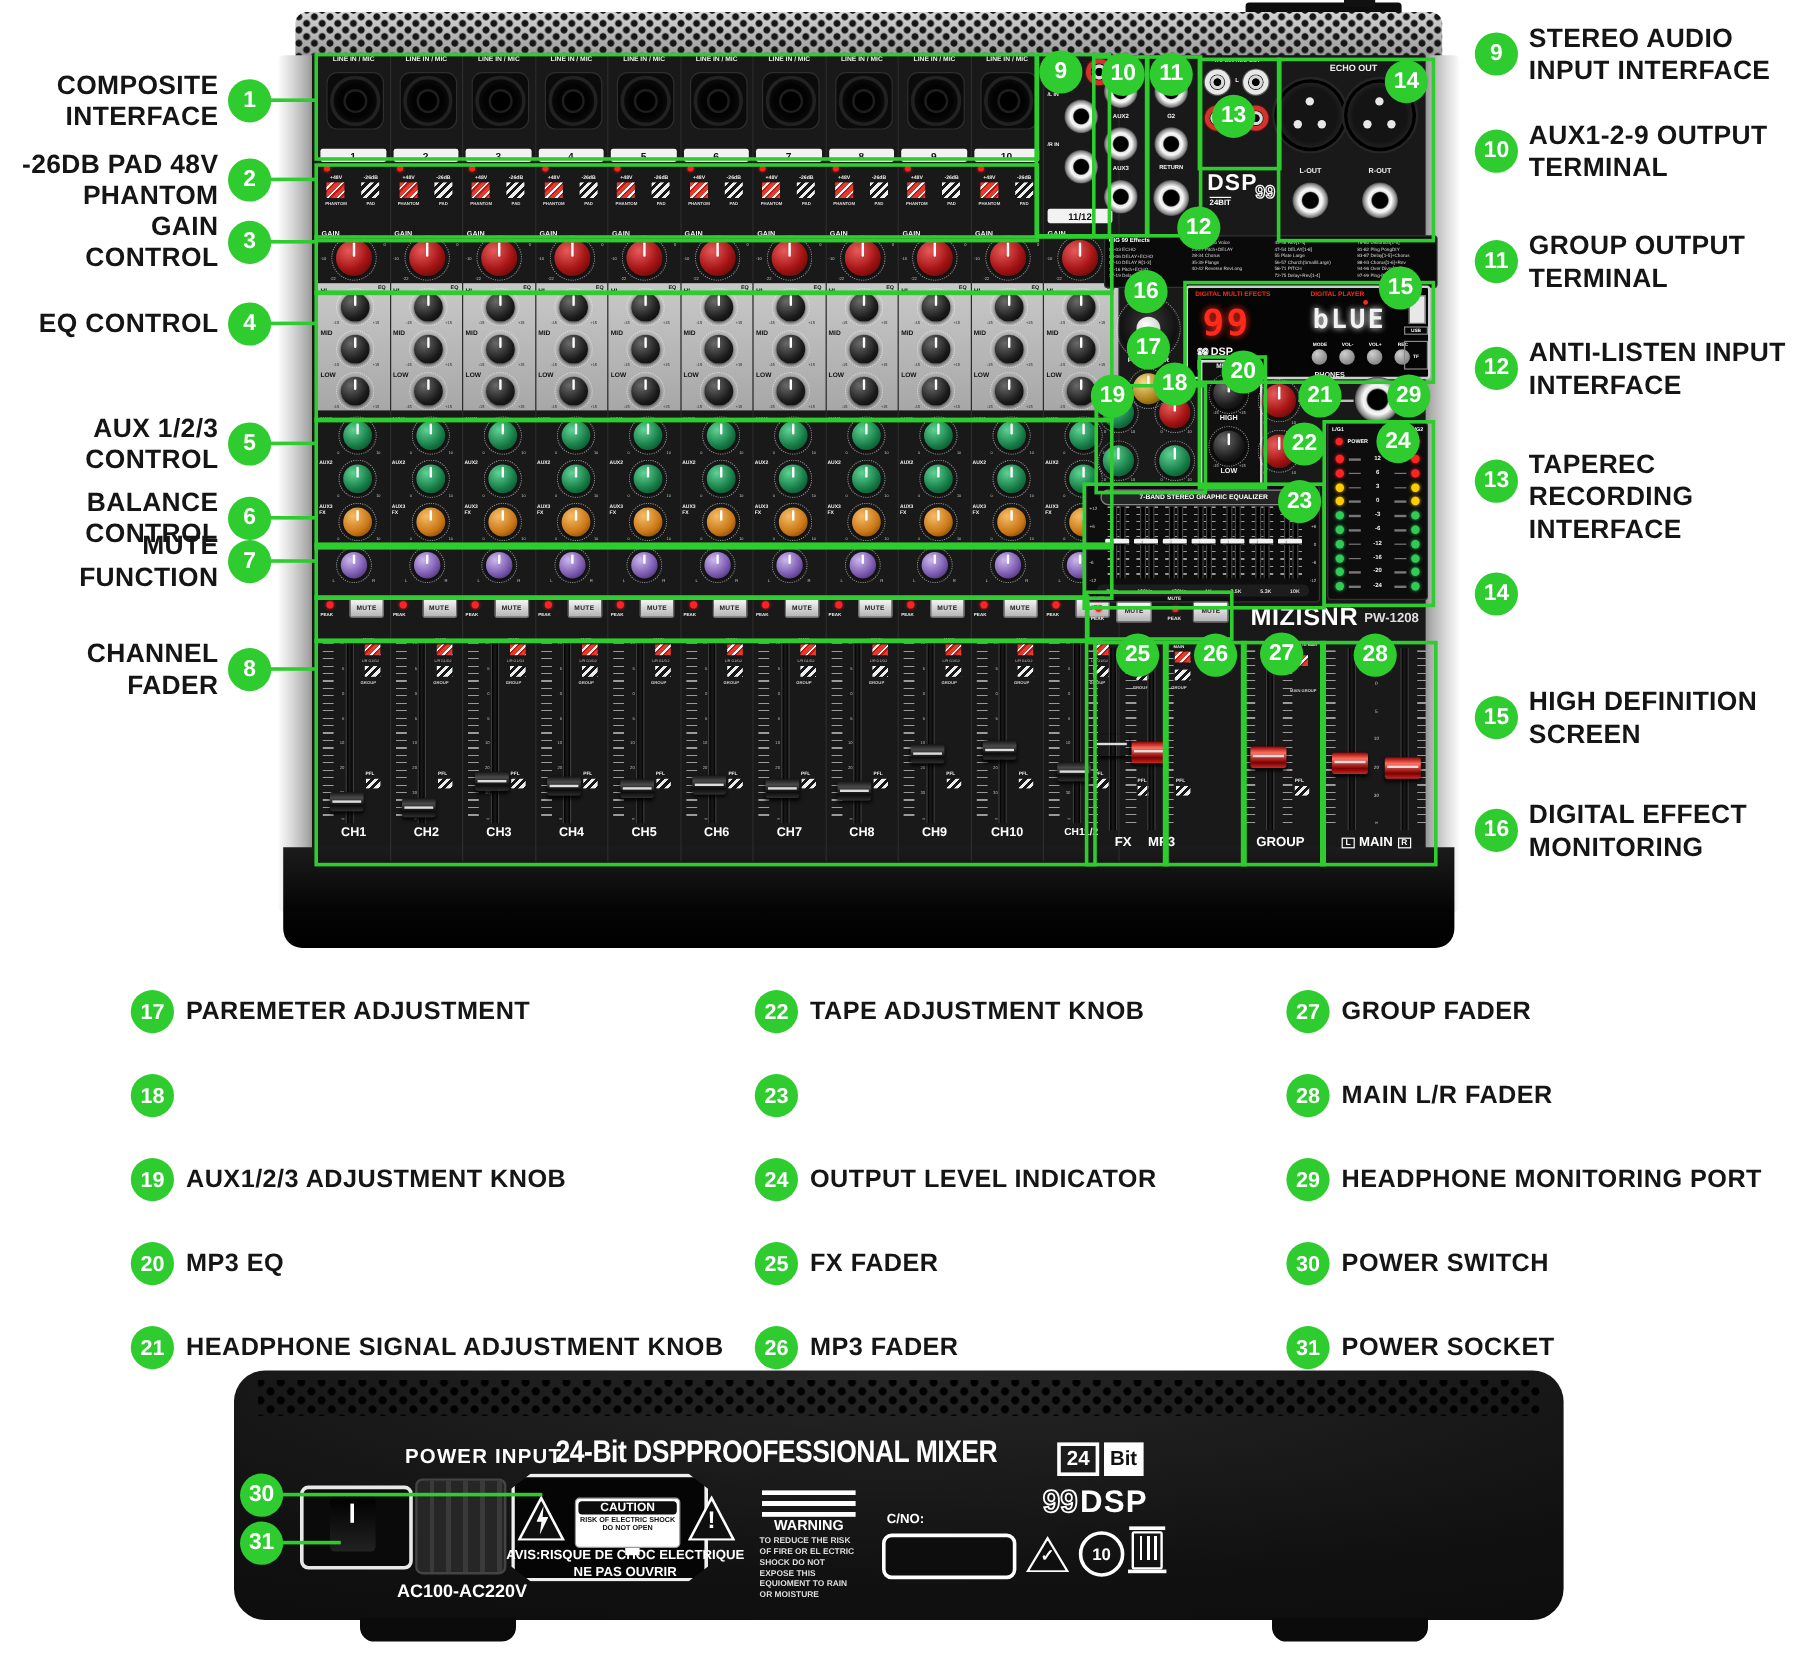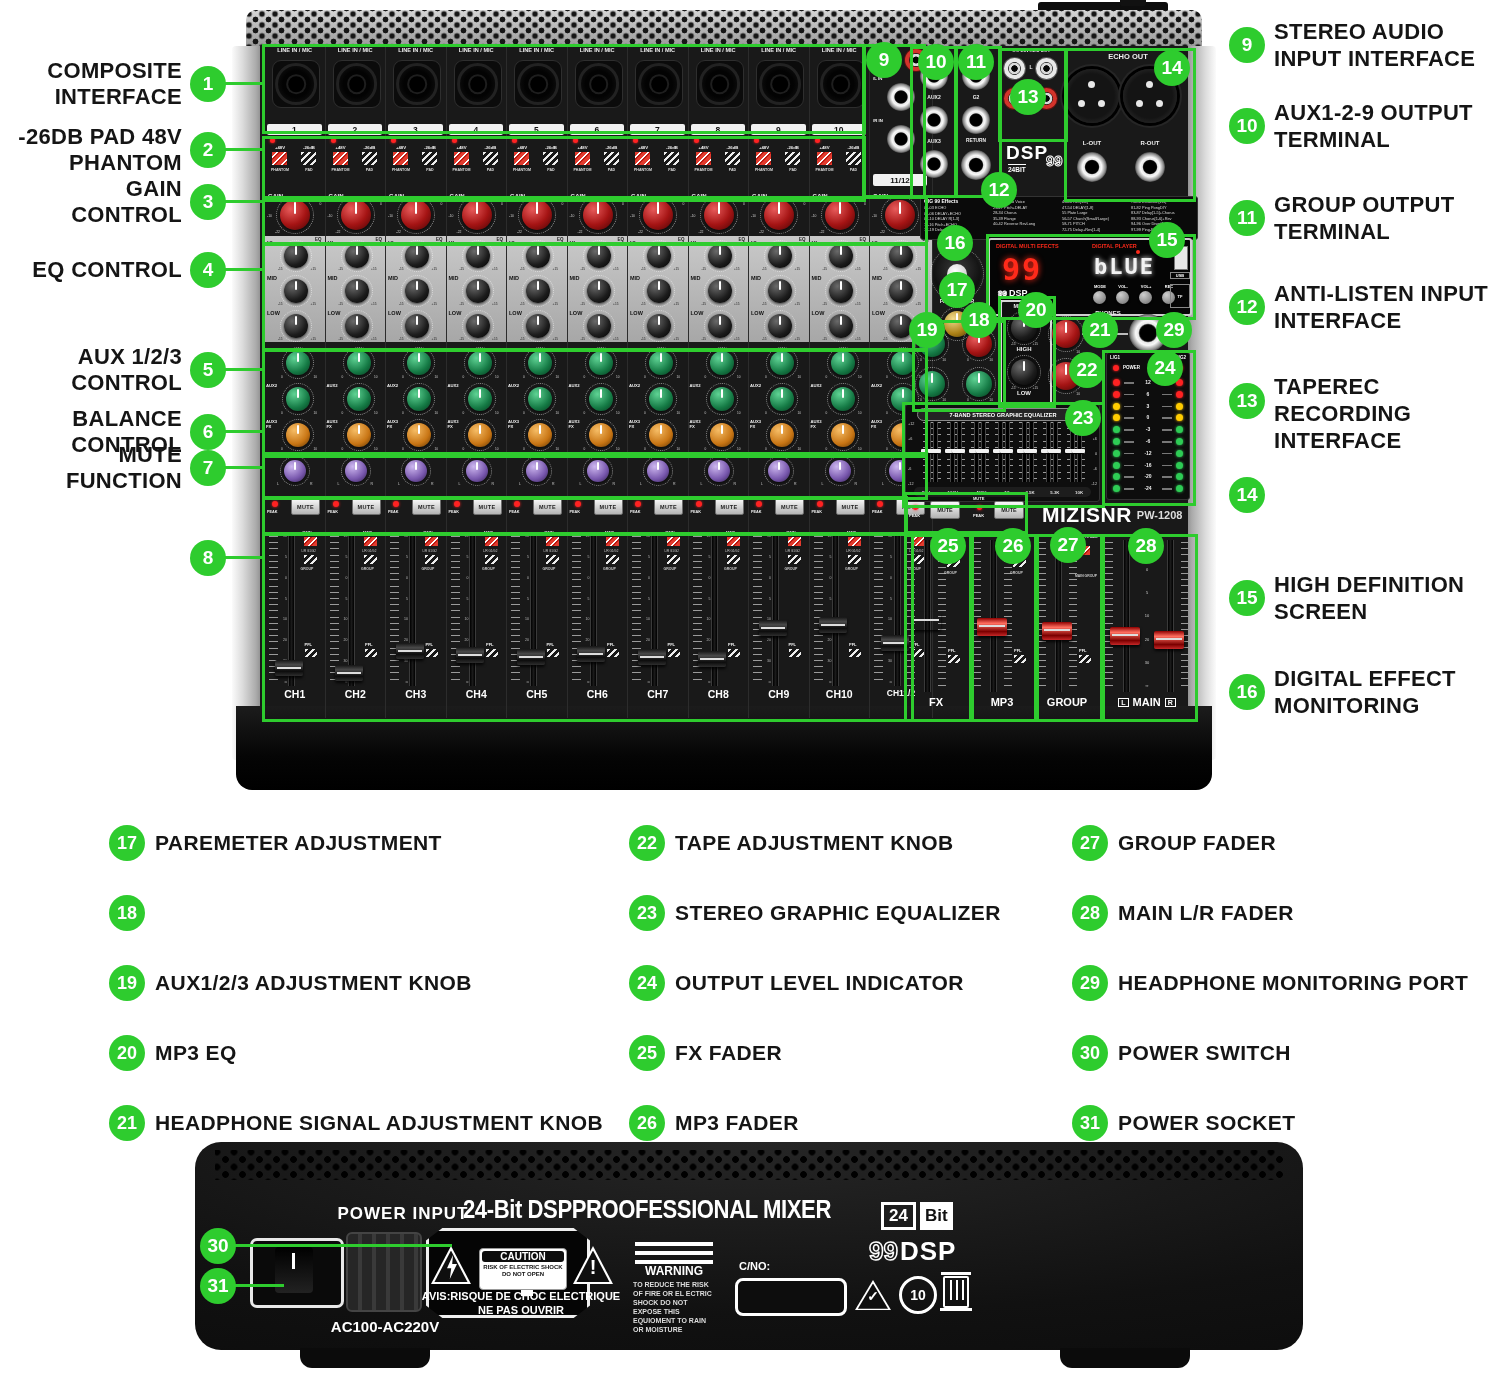--- a/index.html
+++ b/index.html
@@ -1456,21 +1456,21 @@
           <div class="fslot" style="position: absolute; left: 19.76px; top: 6px; height: 152px;"></div>
           <div class="fcap cap-or" style="position: absolute; left: 6.76px; top: 78px; width: 30px; height: 18px;"></div>
           <div style="position: absolute; left: 42px; top: 3px; font-size: 3.5px; color: rgb(238, 238, 238); font-weight: bold;">MAIN</div>
           <div class="hx-red" style="position: absolute; left: 43px; top: 9px; width: 13px; height: 9px;"></div>
           <div class="hx-w" style="position: absolute; left: 43px; top: 24px; width: 13px; height: 9px;"></div>
           <div style="position: absolute; left: 40px; top: 37px; font-size: 3.5px; color: rgb(204, 204, 204); font-weight: bold;">GROUP</div>
           <div style="position: absolute; left: 44px; top: 114px; font-size: 4px; color: rgb(238, 238, 238); font-weight: bold;">PFL</div>
           <div class="hx-w" style="position: absolute; left: 44px; top: 121px; width: 12px; height: 8px;"></div>
           <div style="position: absolute; left: 0px; top: 162px; width: 64px; text-align: center; color: rgb(255, 255, 255); font-weight: bold; font-size: 11px;">FX</div>
         </div>
-        <div style="position: absolute; left: 738px; top: 528px; width: 58px; height: 188px;">
+        <div style="position: absolute; left: 704px; top: 528px; width: 58px; height: 188px;">
           <div class="ticks" style="position: absolute; left: 3px; top: 8px; width: 8px; height: 146px;"></div>
           <div class="ticks" style="position: absolute; left: 34px; top: 8px; width: 8px; height: 146px;"></div>
           <div class="fslot" style="position: absolute; left: 19.76px; top: 6px; height: 152px;"></div>
           <div class="fcap cap-red" style="position: absolute; left: 6.76px; top: 84px; width: 30px; height: 18px;"></div>
           <div style="position: absolute; left: 42px; top: 3px; font-size: 3.5px; color: rgb(238, 238, 238); font-weight: bold;">MAIN</div>
           <div class="hx-red" style="position: absolute; left: 43px; top: 9px; width: 13px; height: 9px;"></div>
           <div class="hx-w" style="position: absolute; left: 43px; top: 24px; width: 13px; height: 9px;"></div>
           <div style="position: absolute; left: 40px; top: 37px; font-size: 3.5px; color: rgb(204, 204, 204); font-weight: bold;">GROUP</div>
           <div style="position: absolute; left: 44px; top: 114px; font-size: 4px; color: rgb(238, 238, 238); font-weight: bold;">PFL</div>
           <div class="hx-w" style="position: absolute; left: 44px; top: 121px; width: 12px; height: 8px;"></div>
@@ -1581,20 +1581,21 @@
       <div class="cline" style="position: absolute; left: 222px; top: 368px; width: 42px;"></div>
       <div class="ctext" style="position: absolute; left: 14px; top: 342px; width: 168px; min-height: 56px; justify-content: flex-end; text-align: right; font-size: 22px; line-height: 26px; letter-spacing: 0.3px;">AUX 1/2/3 CONTROL</div>
       <div class="badge" style="position: absolute; left: 190px; top: 414px; width: 36px; height: 36px; font-size: 19px;">6</div>
       <div class="cline" style="position: absolute; left: 222px; top: 430px; width: 42px;"></div>
       <div class="ctext" style="position: absolute; left: 14px; top: 404px; width: 168px; min-height: 56px; justify-content: flex-end; text-align: right; font-size: 22px; line-height: 26px; letter-spacing: 0.3px;">BALANCE CONTROL</div>
       <div class="badge" style="position: absolute; left: 190px; top: 450px; width: 36px; height: 36px; font-size: 19px;">7</div>
       <div class="cline" style="position: absolute; left: 222px; top: 466px; width: 42px;"></div>
       <div class="ctext" style="position: absolute; left: 14px; top: 440px; width: 168px; min-height: 56px; justify-content: flex-end; text-align: right; font-size: 22px; line-height: 26px; letter-spacing: 0.3px;">MUTE FUNCTION</div>
       <div class="badge" style="position: absolute; left: 190px; top: 540px; width: 36px; height: 36px; font-size: 19px;">8</div>
       <div class="cline" style="position: absolute; left: 222px; top: 556px; width: 42px;"></div>
+      <div class="ctext" style="position: absolute; left: 14px; top: 530px; width: 168px; min-height: 56px; justify-content: flex-end; text-align: right; font-size: 22px; line-height: 26px; letter-spacing: 0.3px;">CHANNEL FADER</div>
       <div class="badge" style="position: absolute; left: 1229px; top: 27px; width: 36px; height: 36px; font-size: 19px;">9</div>
       <div class="ctext" style="position: absolute; left: 1274px; top: 17px; width: 226px; min-height: 56px; text-align: left; font-size: 22px; line-height: 27px; letter-spacing: 0.3px;">STEREO AUDIO INPUT INTERFACE</div>
       <div class="badge" style="position: absolute; left: 1229px; top: 108px; width: 36px; height: 36px; font-size: 19px;">10</div>
       <div class="ctext" style="position: absolute; left: 1274px; top: 98px; width: 226px; min-height: 56px; text-align: left; font-size: 22px; line-height: 27px; letter-spacing: 0.3px;">AUX1-2-9 OUTPUT TERMINAL</div>
       <div class="badge" style="position: absolute; left: 1229px; top: 200px; width: 36px; height: 36px; font-size: 19px;">11</div>
       <div class="ctext" style="position: absolute; left: 1274px; top: 190px; width: 226px; min-height: 56px; text-align: left; font-size: 22px; line-height: 27px; letter-spacing: 0.3px;">GROUP OUTPUT TERMINAL</div>
       <div class="badge" style="position: absolute; left: 1229px; top: 289px; width: 36px; height: 36px; font-size: 19px;">12</div>
       <div class="ctext" style="position: absolute; left: 1274px; top: 279px; width: 226px; min-height: 56px; text-align: left; font-size: 22px; line-height: 27px; letter-spacing: 0.3px;">ANTI-LISTEN INPUT INTERFACE</div>
       <div class="badge" style="position: absolute; left: 1229px; top: 383px; width: 36px; height: 36px; font-size: 19px;">13</div>
       <div class="ctext" style="position: absolute; left: 1274px; top: 373px; width: 226px; min-height: 56px; text-align: left; font-size: 22px; line-height: 27px; letter-spacing: 0.3px;">TAPEREC RECORDING INTERFACE</div>
@@ -1608,21 +1609,20 @@
       <div class="badge" style="position: absolute; left: 109px; top: 895px; width: 36px; height: 36px; font-size: 18px;">18</div>
       <div class="badge" style="position: absolute; left: 109px; top: 965px; width: 36px; height: 36px; font-size: 18px;">19</div>
       <div class="ctext" style="position: absolute; left: 155px; top: 967px; width: 460px; height: 32px; font-size: 21px; letter-spacing: 0.4px;">AUX1/2/3  ADJUSTMENT KNOB</div>
       <div class="badge" style="position: absolute; left: 109px; top: 1035px; width: 36px; height: 36px; font-size: 18px;">20</div>
       <div class="ctext" style="position: absolute; left: 155px; top: 1037px; width: 460px; height: 32px; font-size: 21px; letter-spacing: 0.4px;">MP3 EQ</div>
       <div class="badge" style="position: absolute; left: 109px; top: 1105px; width: 36px; height: 36px; font-size: 18px;">21</div>
       <div class="ctext" style="position: absolute; left: 155px; top: 1107px; width: 460px; height: 32px; font-size: 21px; letter-spacing: 0.4px;">HEADPHONE SIGNAL ADJUSTMENT KNOB</div>
       <div class="badge" style="position: absolute; left: 629px; top: 825px; width: 36px; height: 36px; font-size: 18px;">22</div>
       <div class="ctext" style="position: absolute; left: 675px; top: 827px; width: 460px; height: 32px; font-size: 21px; letter-spacing: 0.4px;">TAPE ADJUSTMENT KNOB</div>
       <div class="badge" style="position: absolute; left: 629px; top: 895px; width: 36px; height: 36px; font-size: 18px;">23</div>
-      <div class="ctext" style="position: absolute; left: 675px; top: 897px; width: 460px; height: 32px; font-size: 21px; letter-spacing: 0.4px;">STEREO GRAPHIC EQUALIZER</div>
       <div class="badge" style="position: absolute; left: 629px; top: 965px; width: 36px; height: 36px; font-size: 18px;">24</div>
       <div class="ctext" style="position: absolute; left: 675px; top: 967px; width: 460px; height: 32px; font-size: 21px; letter-spacing: 0.4px;">OUTPUT LEVEL INDICATOR</div>
       <div class="badge" style="position: absolute; left: 629px; top: 1035px; width: 36px; height: 36px; font-size: 18px;">25</div>
       <div class="ctext" style="position: absolute; left: 675px; top: 1037px; width: 460px; height: 32px; font-size: 21px; letter-spacing: 0.4px;">FX FADER</div>
       <div class="badge" style="position: absolute; left: 629px; top: 1105px; width: 36px; height: 36px; font-size: 18px;">26</div>
       <div class="ctext" style="position: absolute; left: 675px; top: 1107px; width: 460px; height: 32px; font-size: 21px; letter-spacing: 0.4px;">MP3 FADER</div>
       <div class="badge" style="position: absolute; left: 1072px; top: 825px; width: 36px; height: 36px; font-size: 18px;">27</div>
       <div class="ctext" style="position: absolute; left: 1118px; top: 827px; width: 460px; height: 32px; font-size: 21px; letter-spacing: 0.4px;">GROUP FADER</div>
       <div class="badge" style="position: absolute; left: 1072px; top: 895px; width: 36px; height: 36px; font-size: 18px;">28</div>
       <div class="ctext" style="position: absolute; left: 1118px; top: 897px; width: 460px; height: 32px; font-size: 21px; letter-spacing: 0.4px;">MAIN L/R FADER</div>

